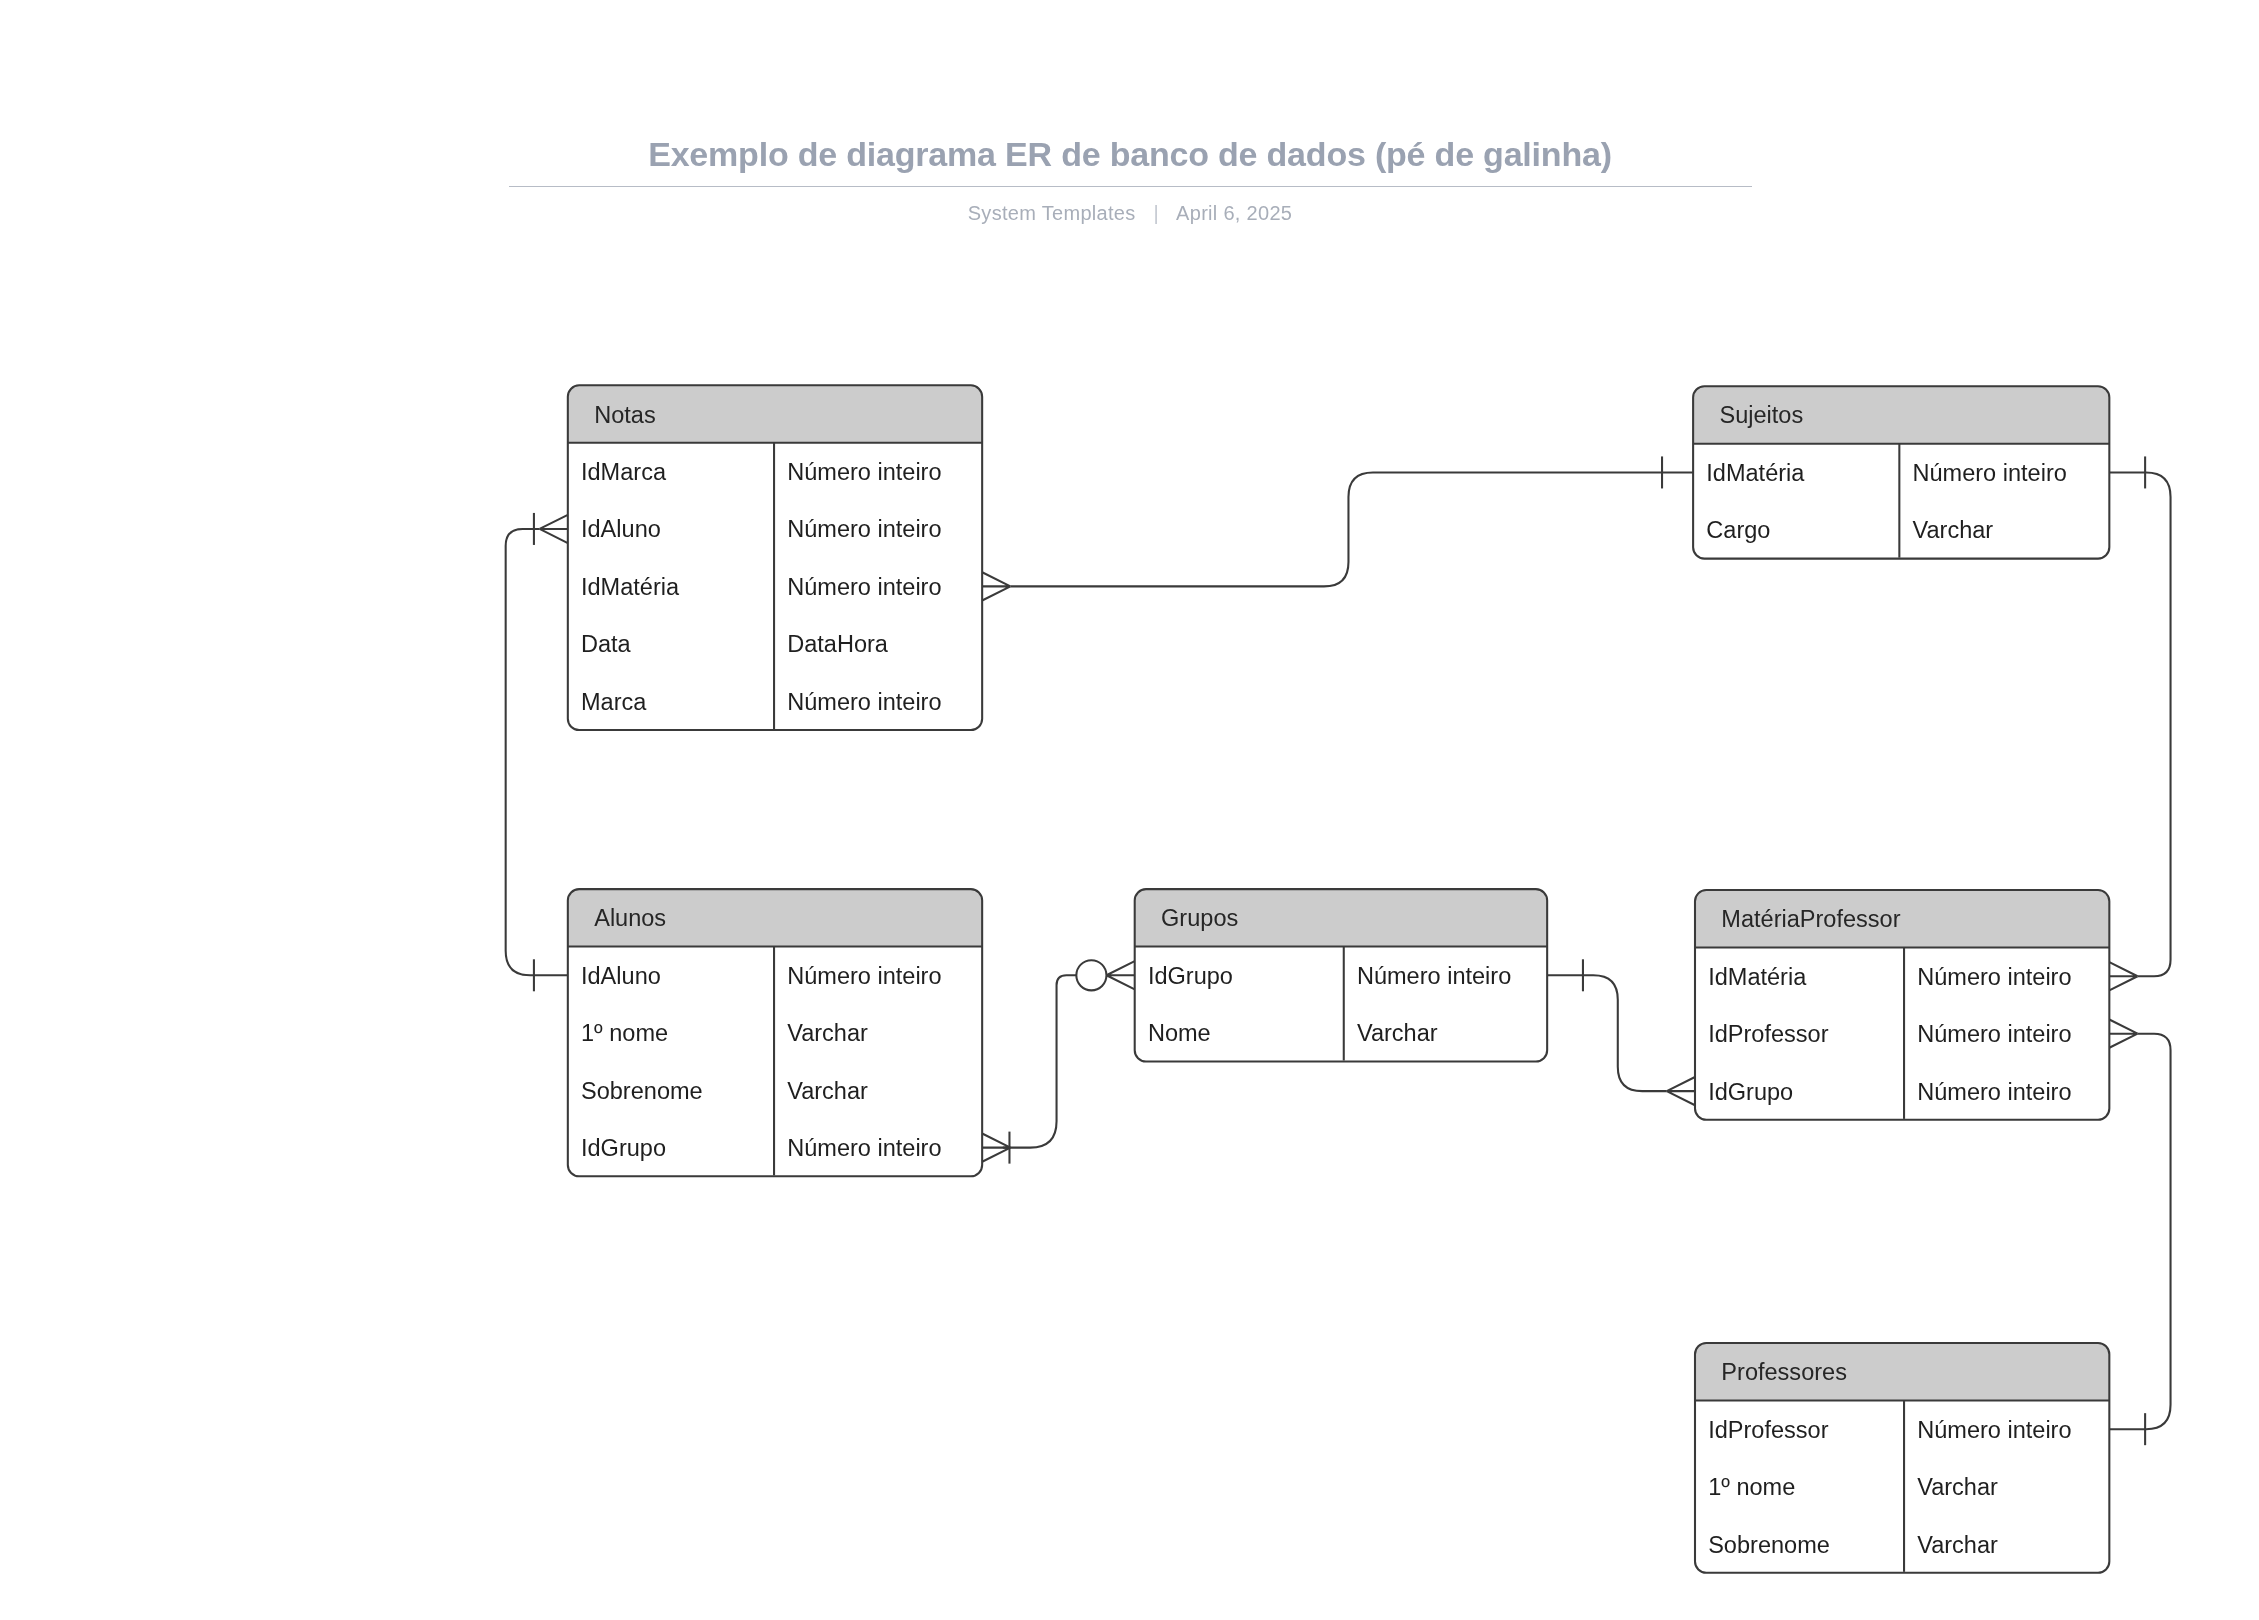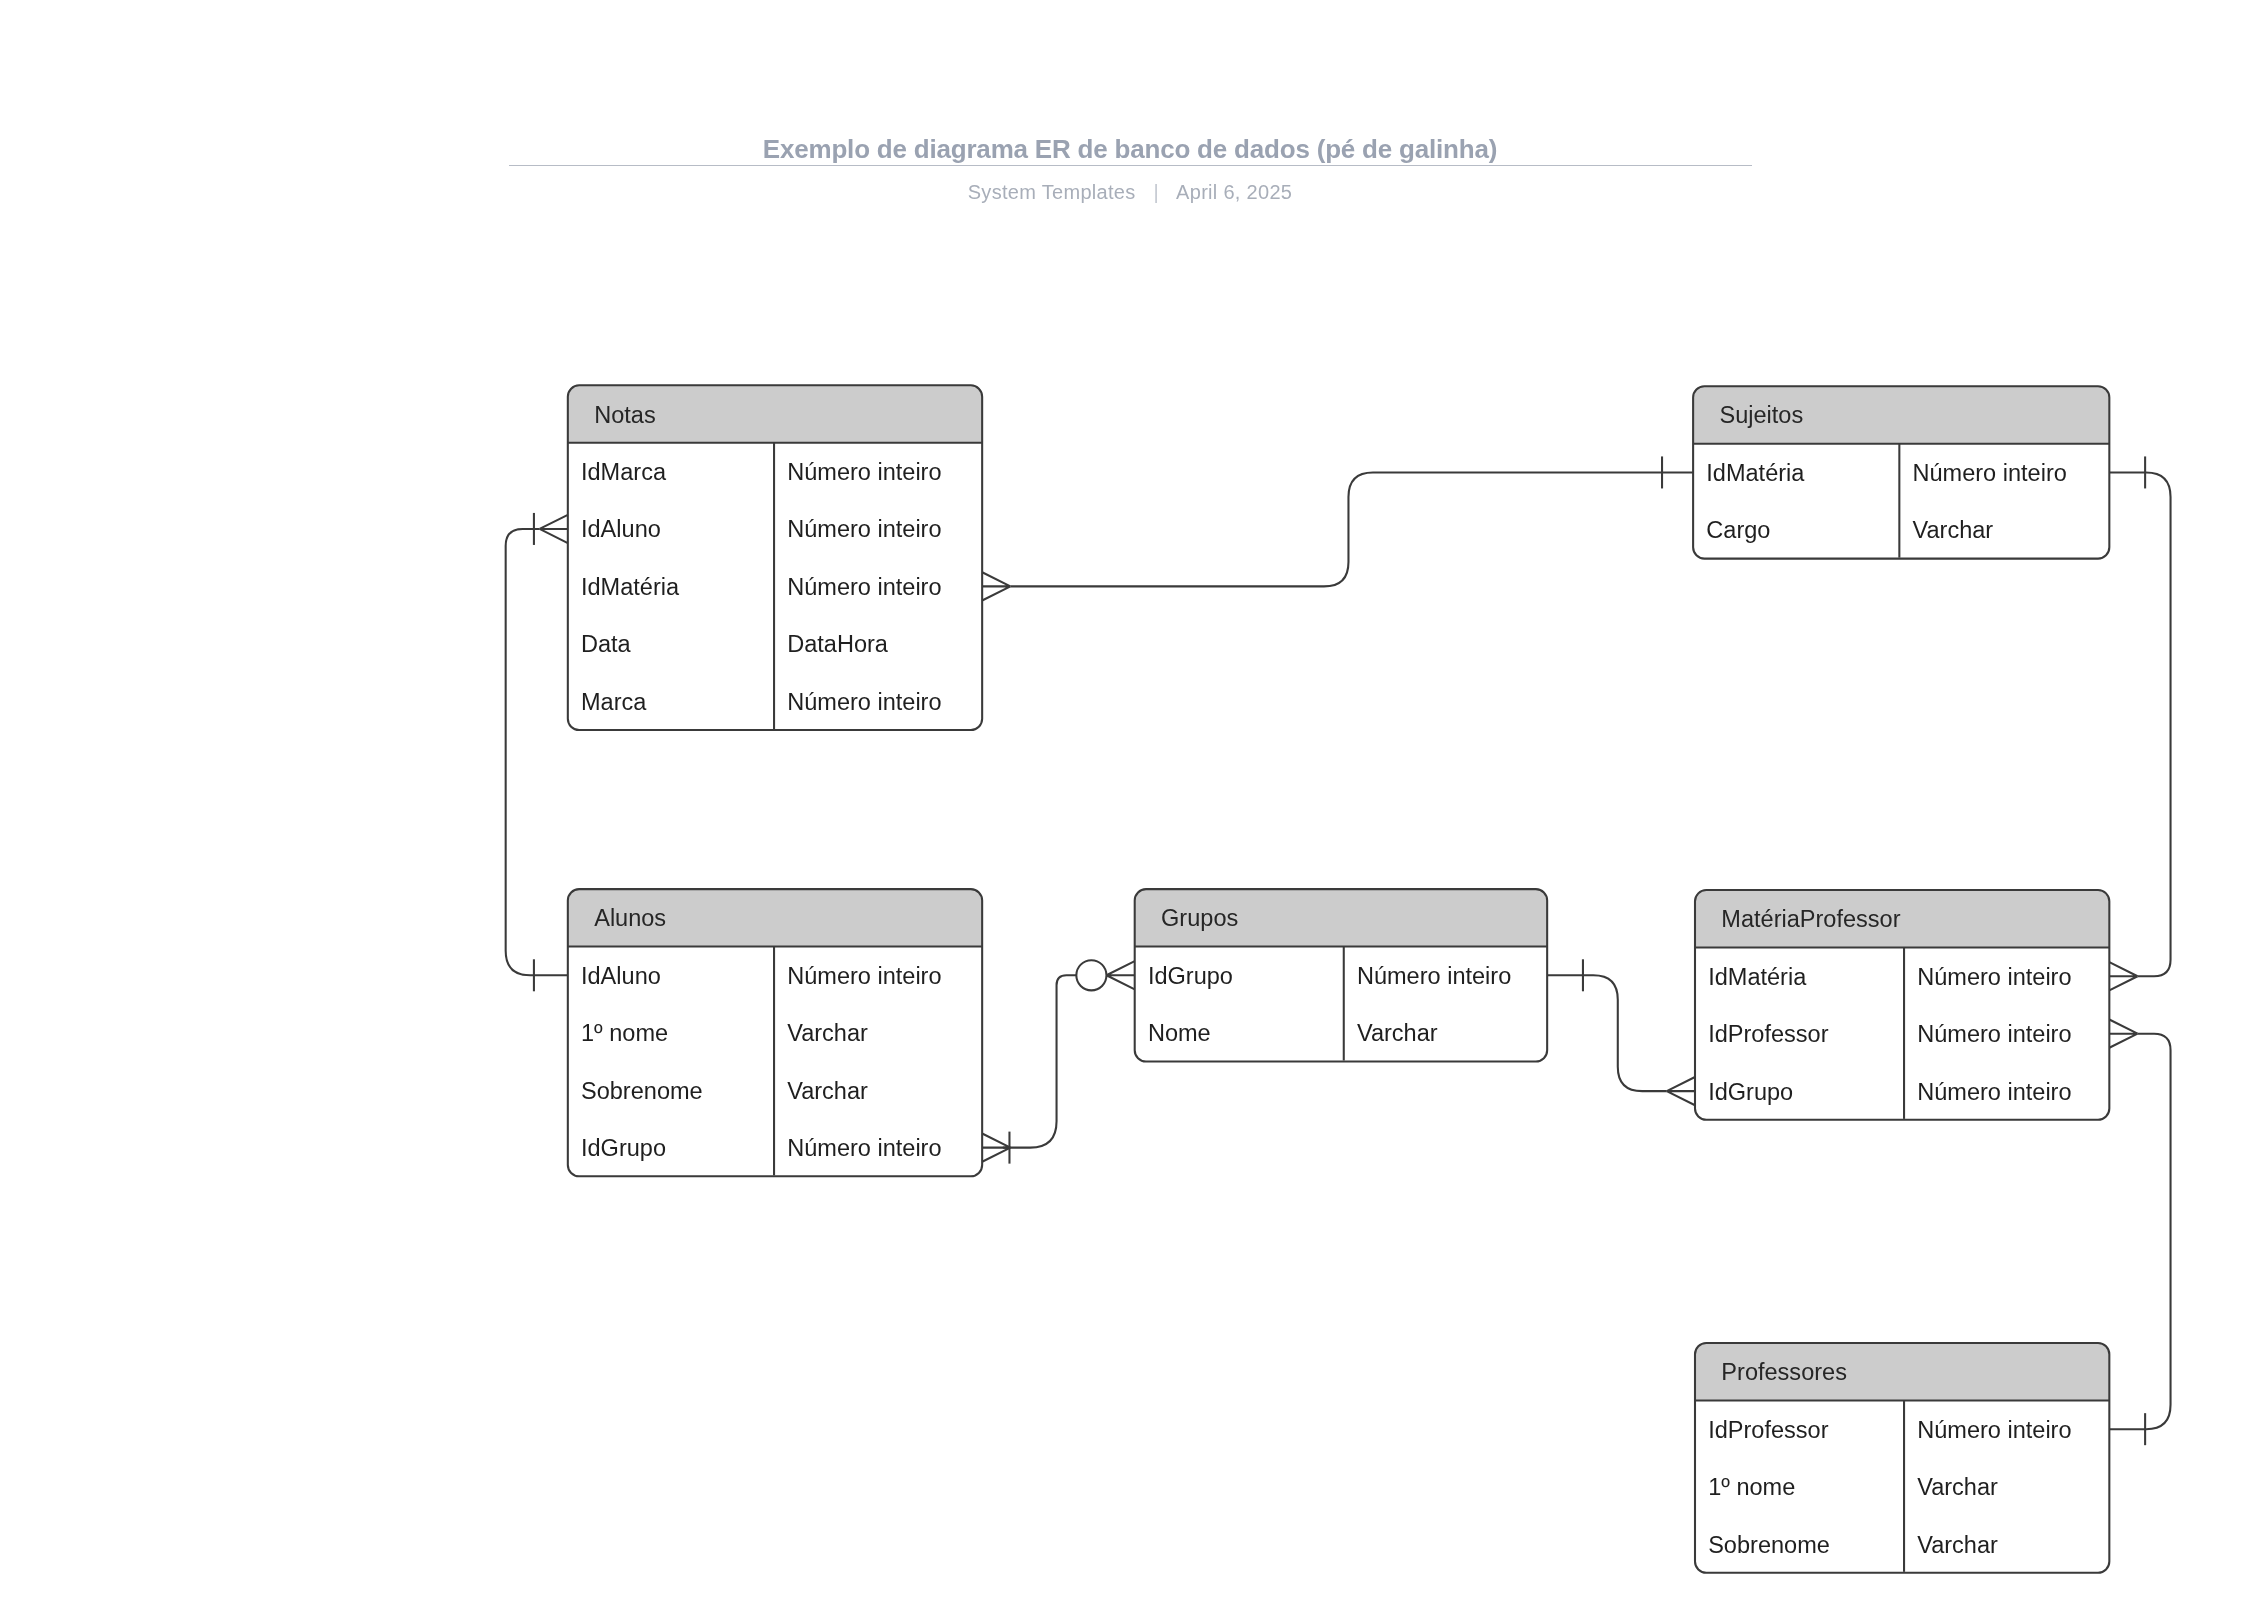--- a/index.html
+++ b/index.html
@@ -21,26 +21,26 @@
     top: 0; left: 0;
     width: 2260px;
   }
   #title-wrap {
     width: 1243px;
     margin: 0 auto;
     padding-top: 135px;
     text-align: center;
   }
   #page-title {
-    font-size: 26px;
+    font-size: 34px;
     font-weight: bold;
     color: #9aa2b1;
     letter-spacing: -0.2px;
     line-height: 1.15;
-    padding-bottom: 0;
+    padding-bottom: 12px;
     border-bottom: 1.9px solid #b7bcc6;
   }
   #subtitle-row {
     margin-top: 15px;
     text-align: center;
     font-size: 20px;
     color: #a8aeb9;
     letter-spacing: 0.3px;
   }
   #subtitle-row .sub-sep {

